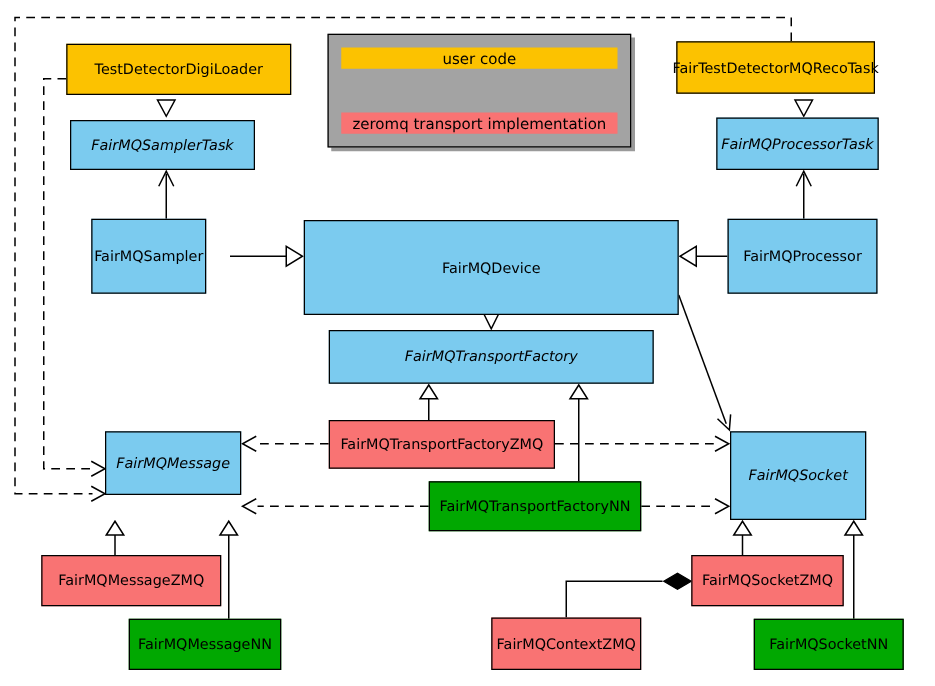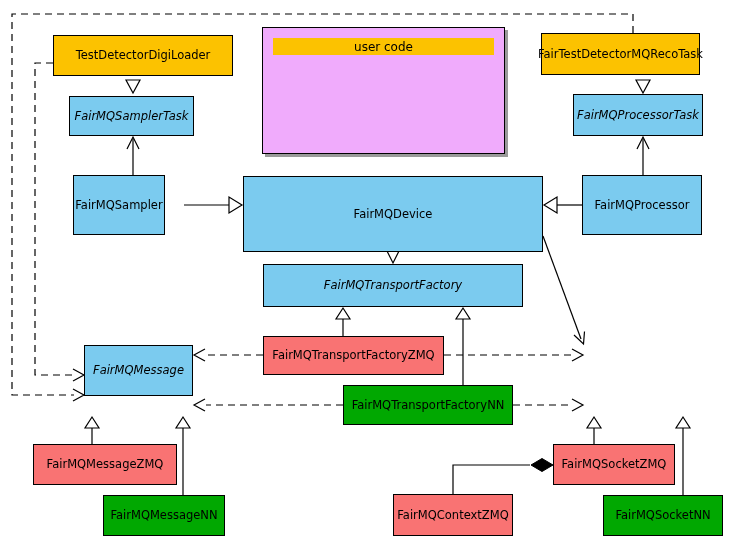--- a/index.html
+++ b/index.html
@@ -14,22 +14,22 @@
     border:1.5px solid #000;color:#000;
     font-weight:normal;font-size:11.5px;text-align:left;line-height:1.1;
     white-space:nowrap;
   }
   .abstract{font-style:italic;}
   .c-user{background:#FCC200;}
   .c-fw{background:#7BCBEF;}
   .c-zmq{background:#F97373;}
   .c-nn{background:#01A801;}
   .legend{
-    position:absolute;left:262px;top:27px;width:243px;height:127px;z-index:1;
-    background:#f0abfc;border:1.5px solid #000;box-shadow:3px 3px 0 #9a9a9a;
+    position:absolute;left:262px;top:27px;width:243px;height:91px;z-index:1;
+    background:#a3a3a3;border:1.5px solid #000;box-shadow:3px 3px 0 #9a9a9a;
     box-sizing:border-box;padding:10px;
     display:flex;flex-direction:column;justify-content:space-between;gap:18px;
   }
   .legend .bar{
     height:17px;display:flex;align-items:center;justify-content:center;
     font-size:12px;color:#000;
   }
 </style>
 </head>
 <body>
@@ -87,32 +87,34 @@
       <polygon points="176,428 190,428 183,417"></polygon>
       <polygon points="587,428 601,428 594,417"></polygon>
       <polygon points="676,428 690,428 683,417"></polygon>
     </g>
 
     <polygon points="553,465 542,458.5 531,465 542,471.5" fill="#000" stroke="#000"></polygon>
   </svg>
 
   <div class="legend">
     <div class="bar c-user">user code</div>
+    <div class="bar c-zmq">zeromq transport implementation</div>
   </div>
 
   <div class="node c-user" style="left:53px;top:35px;width:180px;height:41px">TestDetectorDigiLoader</div>
   <div class="node c-user" style="left:541px;top:33px;width:159px;height:42px">FairTestDetectorMQRecoTask</div>
-  <div class="node c-fw abstract" style="left:69px;top:96px;width:125px;height:40px">FairMQSamplerTask</div>
+  <div class="node c-fw abstract" style="left:56px;top:96px;width:148px;height:40px">FairMQSamplerTask</div>
   <div class="node c-fw abstract" style="left:573px;top:94px;width:130px;height:42px">FairMQProcessorTask</div>
   <div class="node c-fw" style="left:73px;top:175px;width:92px;height:60px">FairMQSampler</div>
   <div class="node c-fw" style="left:243px;top:176px;width:300px;height:76px">FairMQDevice</div>
   <div class="node c-fw" style="left:582px;top:175px;width:120px;height:60px">FairMQProcessor</div>
   <div class="node c-fw abstract" style="left:263px;top:264px;width:260px;height:43px">FairMQTransportFactory</div>
   <div class="node c-zmq" style="left:263px;top:336px;width:181px;height:39px">FairMQTransportFactoryZMQ</div>
   <div class="node c-nn" style="left:343px;top:385px;width:170px;height:40px">FairMQTransportFactoryNN</div>
   <div class="node c-fw abstract" style="left:84px;top:345px;width:109px;height:51px">FairMQMessage</div>
+  <div class="node c-fw abstract" style="left:584px;top:345px;width:109px;height:71px">FairMQSocket</div>
   <div class="node c-zmq" style="left:33px;top:444px;width:144px;height:41px">FairMQMessageZMQ</div>
   <div class="node c-nn" style="left:103px;top:495px;width:122px;height:41px">FairMQMessageNN</div>
   <div class="node c-zmq" style="left:393px;top:494px;width:120px;height:42px">FairMQContextZMQ</div>
   <div class="node c-zmq" style="left:553px;top:444px;width:122px;height:41px">FairMQSocketZMQ</div>
   <div class="node c-nn" style="left:603px;top:495px;width:120px;height:41px">FairMQSocketNN</div>
 
 </div>
 
 </body></html>

